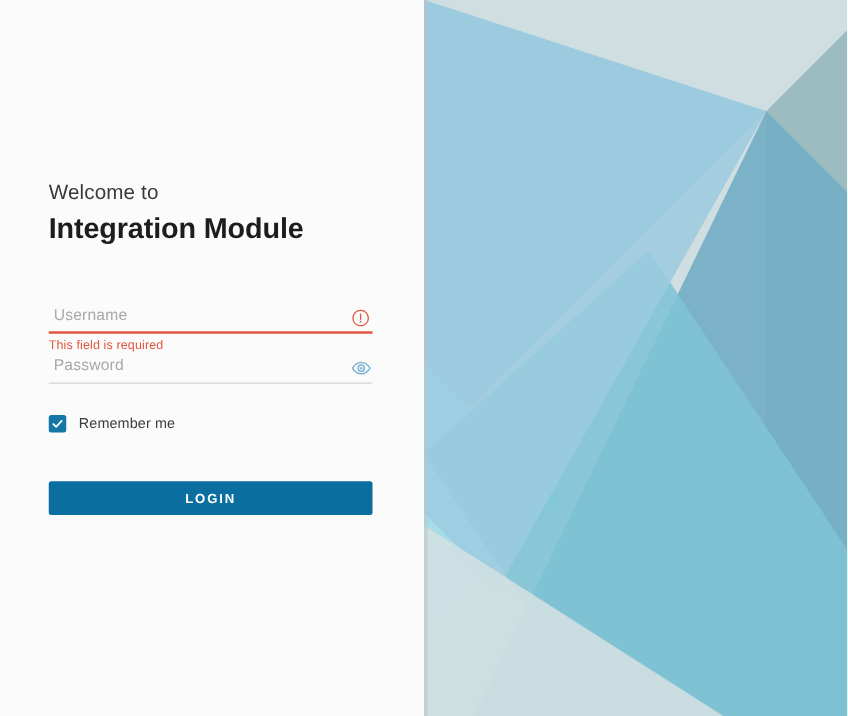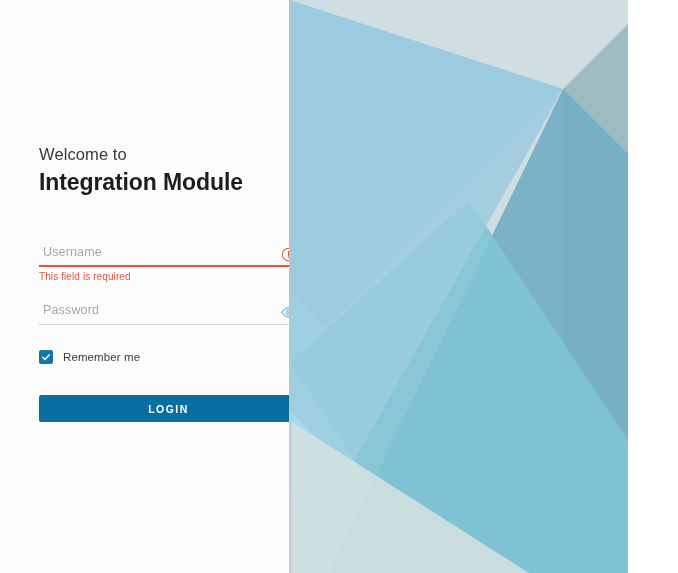--- a/index.html
+++ b/index.html
@@ -17,21 +17,21 @@
   .screen {
     position: relative;
     width: 678px;
     height: 573px;
     display: flex;
   }
 
   
   .login-panel {
     position: relative;
-    width: 289px;
+    width: 339px;
     height: 573px;
     background: #fbfbfb;
     box-sizing: border-box;
   }
   .login-inner {
     position: absolute;
     left: 39px;
     top: 143px;
     width: 259px;
   }
@@ -99,21 +99,20 @@
     cursor: pointer;
   }
   .error-text {
     font-size: 10px;
     color: #e2563f;
     margin-top: 4px;
     letter-spacing: 0.1px;
   }
 
   .field-password {
-    margin-top: 18px;
   }
 
   
   .remember-row {
     display: flex;
     align-items: center;
     margin-top: 25px;
   }
   .checkbox {
     width: 14px;
@@ -128,21 +127,21 @@
   }
   .remember-label {
     font-size: 11.5px;
     color: #3c3c3c;
     margin-left: 10px;
     letter-spacing: 0.1px;
   }
 
   
   .login-button {
-    margin-top: 31px;
+    margin-top: 39px;
     width: 259px;
     height: 27px;
     background: #0a6ea1;
     border: none;
     border-radius: 2px;
     color: #ffffff;
     font-family: "Liberation Sans", sans-serif;
     font-size: 10.5px;
     font-weight: bold;
     letter-spacing: 1.5px;

